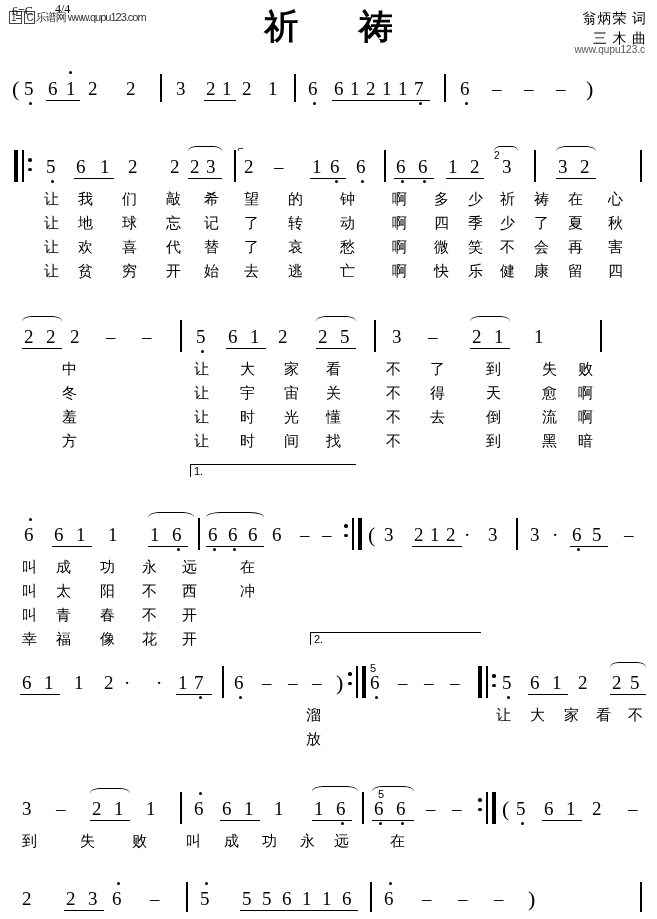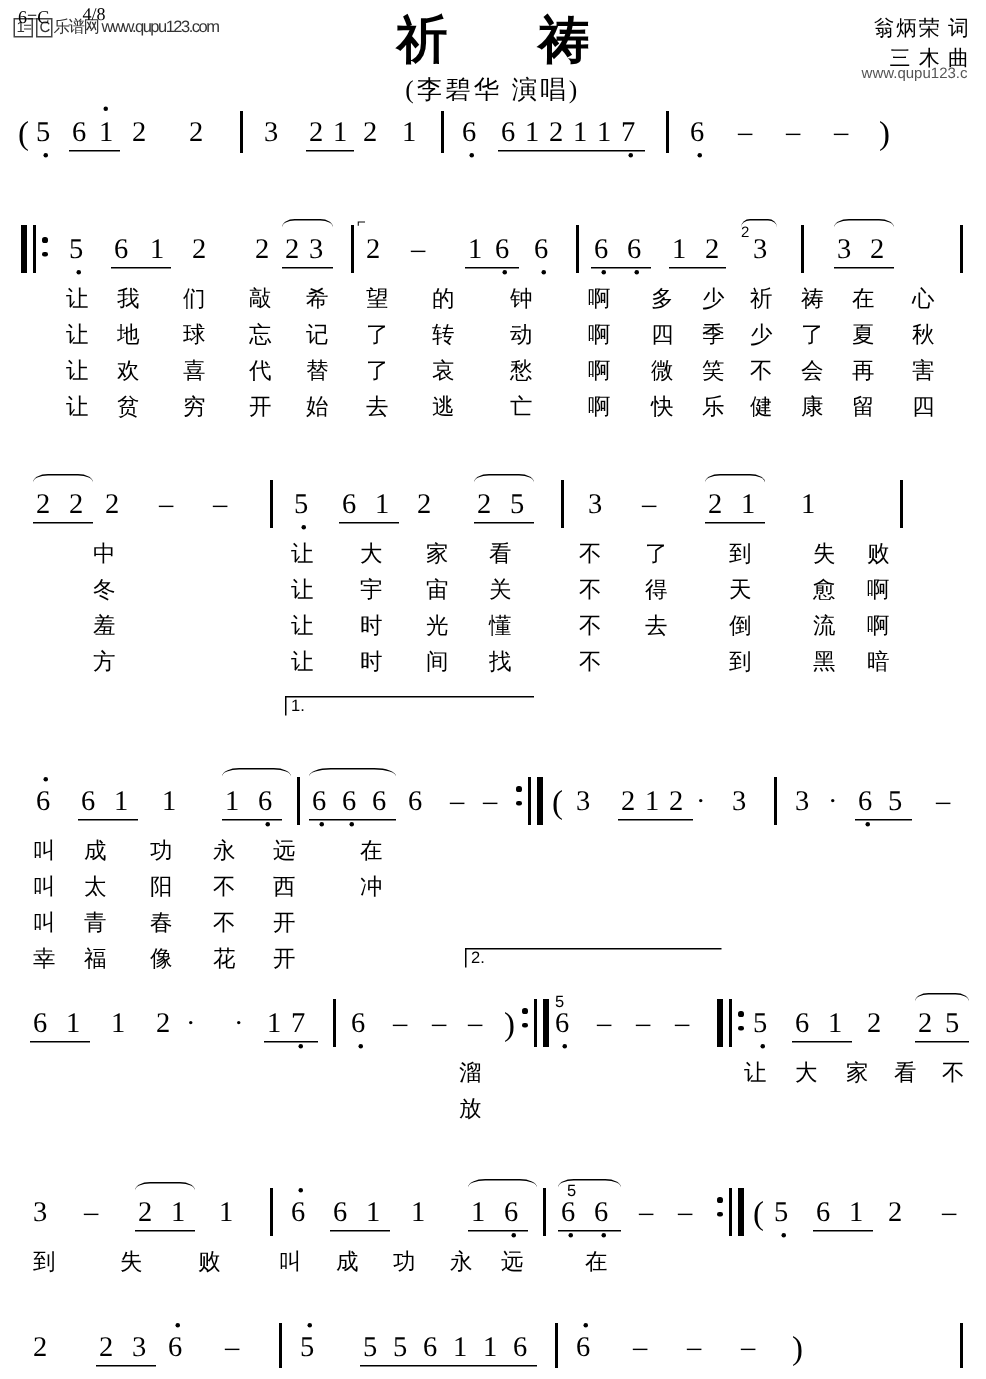--- a/index.html
+++ b/index.html
@@ -160,27 +160,26 @@
 </head>
 <body>
 
 <div class="sheet">
 
   <div class="logo">
     <span class="box">1=</span><span class="box">C</span><span>乐谱网 www.qupu123.com</span>
   </div>
 
   <div class="title">祈 祷</div>
-  <div class="subtitle">(李碧华 演唱)</div>
   <div class="credit c1">翁炳荣 词</div>
   <div class="credit c2">三 木 曲</div>
   <div class="tiny" style="right:12px; top:44px; color:#555;">www.qupu123.c</div>
 
   <div class="tiny" style="left:12px; top:4px; font-size:12px; font-family:'Liberation Serif',serif;">6=C</div>
-  <div class="tiny" style="left:55px; top:2px; font-size:12px; font-family:'Liberation Serif',serif;">4/8</div>
+  <div class="tiny" style="left:55px; top:2px; font-size:12px; font-family:'Liberation Serif',serif;">4/4</div>
 
   <div class="big" style="left:12px; top:76px;">(</div>
   <div class="n" style="left:24px; top:78px;">5</div>
   <div class="dot" style="left:29px; top:102px;"></div>
   <div class="n" style="left:48px; top:78px;">6</div>
   <div class="n" style="left:66px; top:78px;">1</div>
   <div class="beam" style="left:46px; top:100px; width:34px;"></div>
   <div class="dot" style="left:69px; top:71px;"></div>
   <div class="n" style="left:88px; top:78px;">2</div>
   <div class="n" style="left:126px; top:78px;">2</div>

